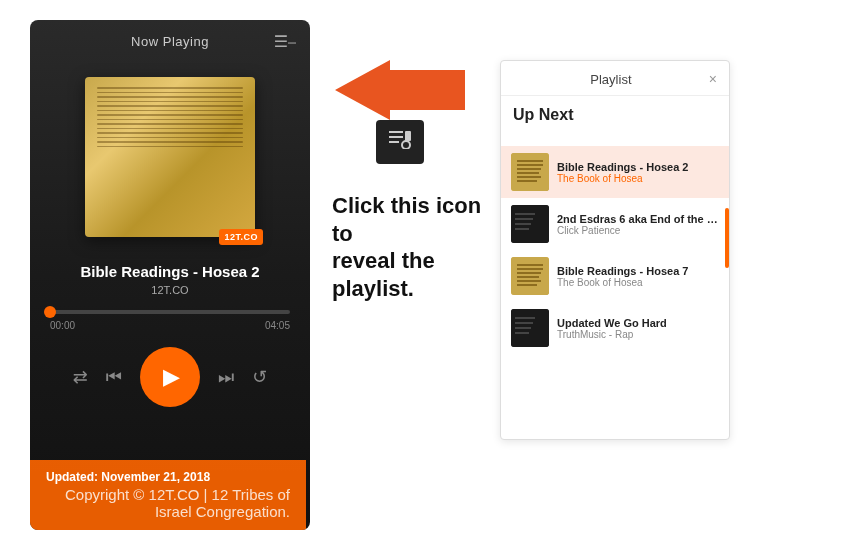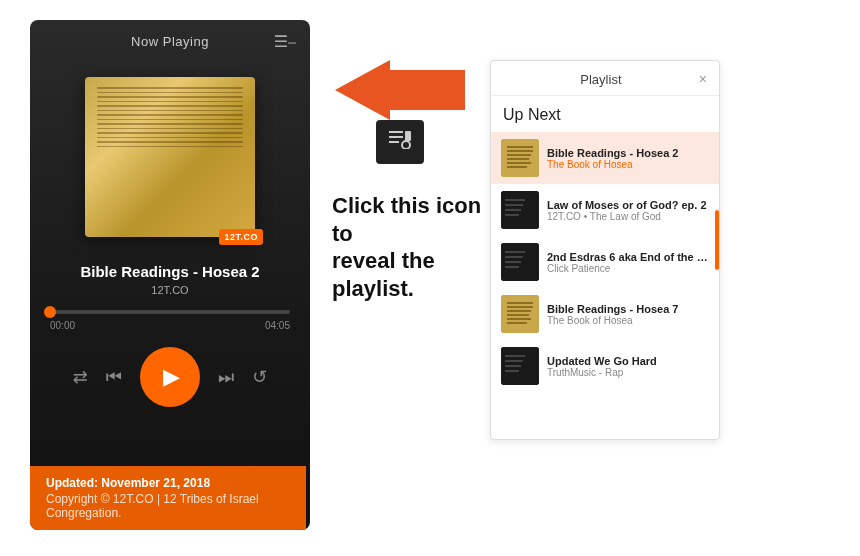--- a/index.html
+++ b/index.html
@@ -216,22 +216,23 @@
     }
 
     .footer-updated {
       color: #fff;
       font-size: 12px;
       font-weight: bold;
     }
 
     .footer-copyright {
       color: rgba(255,255,255,0.8);
-      font-size: 12px;
+      font-size: 15px;
       margin-top: 2px;
+      text-align: right;
     }
 
     
     .arrow-section {
       display: flex;
       flex-direction: column;
       align-items: center;
       justify-content: flex-start;
       padding-top: 60px;
       width: 180px;
@@ -281,20 +282,21 @@
     }
 
     
     .playlist-panel {
       width: 230px;
       min-height: 380px;
       background: #fff;
       border: 1px solid #ddd;
       border-radius: 4px;
       margin-top: 60px;
+      margin-left: 10px;
       flex-shrink: 0;
       overflow: hidden;
       box-shadow: 0 2px 8px rgba(0,0,0,0.1);
     }
 
     .playlist-header {
       display: flex;
       justify-content: space-between;
       align-items: center;
       padding: 10px 12px 8px;
@@ -313,22 +315,22 @@
       color: #999;
       font-size: 14px;
       cursor: pointer;
       background: none;
       border: none;
     }
 
     .up-next-label {
       font-size: 16px;
       color: #222;
-      font-weight: normal;
-      padding: 10px 12px 8px;
+      font-weight: bold;
+      padding: 10px 12px 22px;
     }
 
     .playlist-item {
       display: flex;
       align-items: center;
       padding: 7px 10px;
       gap: 8px;
       cursor: pointer;
     }
 
@@ -516,35 +518,20 @@
     <div class="track-thumb thumb-dark">
       <svg width="38" height="38" viewBox="0 0 38 38">
         <rect width="38" height="38" fill="#1a1a1a"></rect>
               <rect x="4" y="8" width="20" height="2" fill="#444"></rect>
               <rect x="4" y="13" width="18" height="2" fill="#444"></rect>
               <rect x="4" y="18" width="16" height="2" fill="#444"></rect>
               <rect x="4" y="23" width="14" height="2" fill="#444"></rect>
       </svg>
     </div>
     <div class="track-info">
-      <div class="track-name">Law of Moses or of God? ep. 2</div>
-      <div class="track-sub">12T.CO • The Law of God</div>
-    </div>
-  </div>
-        <div class="playlist-item">
-    <div class="track-thumb thumb-dark">
-      <svg width="38" height="38" viewBox="0 0 38 38">
-        <rect width="38" height="38" fill="#1a1a1a"></rect>
-              <rect x="4" y="8" width="20" height="2" fill="#444"></rect>
-              <rect x="4" y="13" width="18" height="2" fill="#444"></rect>
-              <rect x="4" y="18" width="16" height="2" fill="#444"></rect>
-              <rect x="4" y="23" width="14" height="2" fill="#444"></rect>
-      </svg>
-    </div>
-    <div class="track-info">
       <div class="track-name">2nd Esdras 6 aka End of the World</div>
       <div class="track-sub">Click Patience</div>
     </div>
   </div>
         <div class="playlist-item">
     <div class="track-thumb thumb-gold">
       <svg width="38" height="38" viewBox="0 0 38 38">
         <rect width="38" height="38" fill="#c8a84b"></rect>
               <line x1="6" y1="8" x2="32" y2="8" stroke="#7a5a10" stroke-width="1.5"></line>
               <line x1="6" y1="12" x2="32" y2="12" stroke="#7a5a10" stroke-width="1.5"></line>

